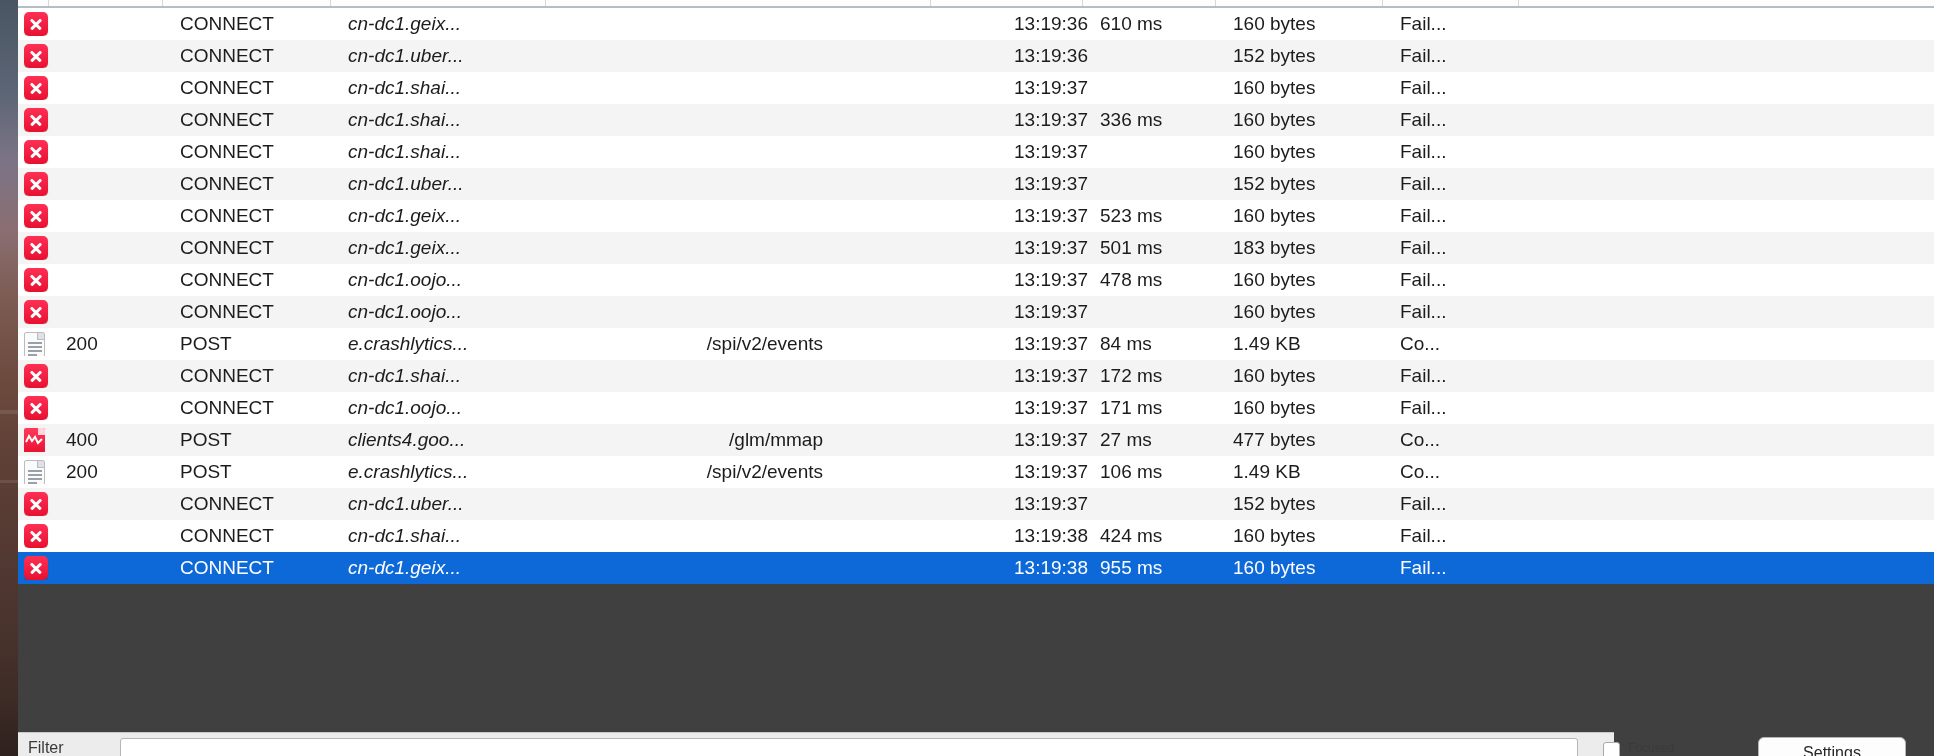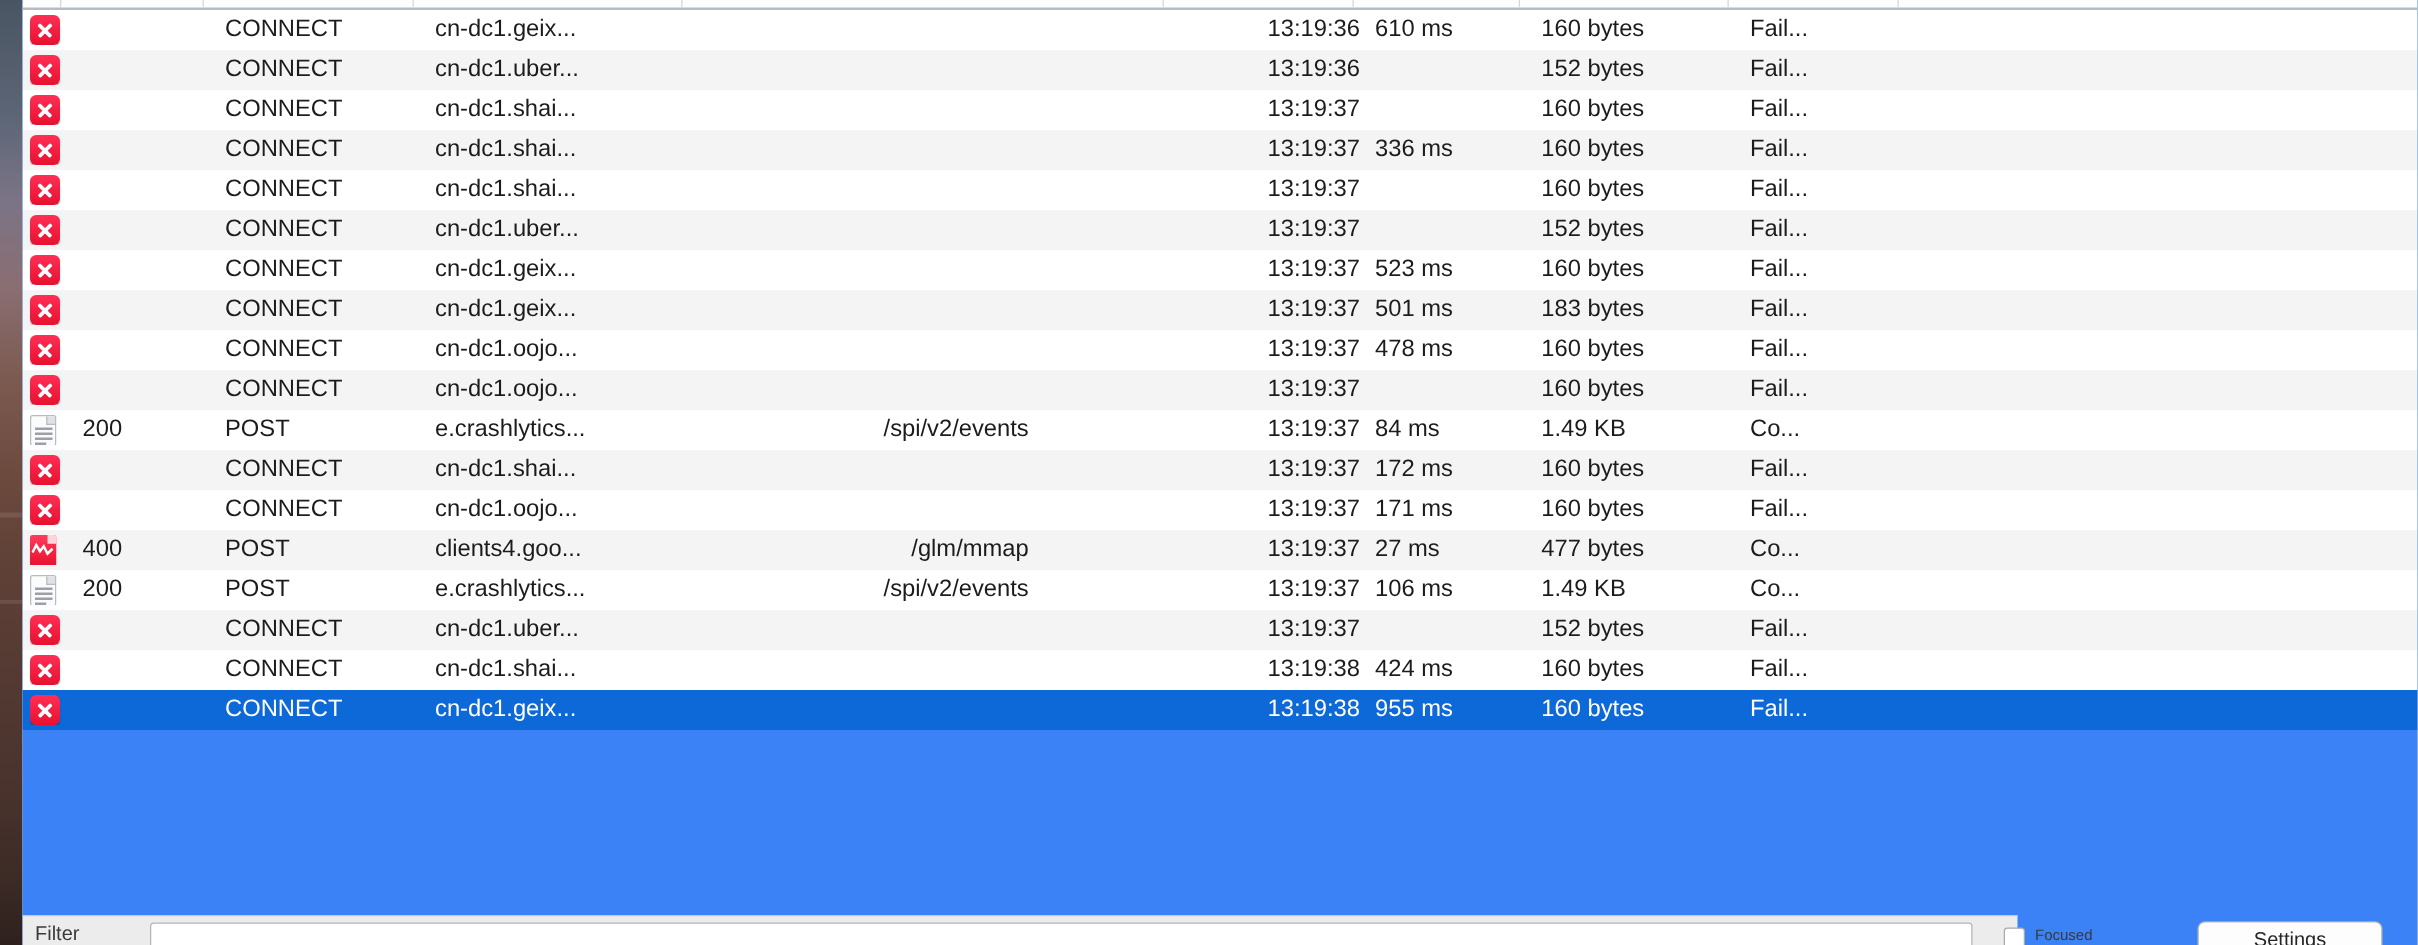--- a/index.html
+++ b/index.html
@@ -28,21 +28,21 @@
   #desktop-strip .wp-streak {
     position: absolute; left: 0; width: 18px;
     background: rgba(255,255,255,0.10);
   }
 
   
   #window {
     position: absolute;
     left: 18px; top: 0;
     width: 1916px; height: 756px;
-    background: #3b82f6;
+    background: #404040;
     overflow: hidden;
   }
 
   
   #table-header {
     position: relative;
     height: 8px;
     background: #fdfdfd;
     border-bottom: 2px solid #b6bcc4;
   }
@@ -68,21 +68,21 @@
   }
   .row.odd  { background: #ffffff; }
   .row.even { background: #f4f4f4; }
   .row.selected { background: #0d68d8; color: #ffffff; }
 
   
   .cell { position: absolute; overflow: hidden; }
   .c-icon   { left: 6px;    width: 30px;  top: 4px; height: 24px; }
   .c-code   { left: 48px;   width: 70px;  text-align: left; }
   .c-method { left: 162px;  width: 140px; text-align: left; }
-  .c-host   { left: 330px;  width: 140px; text-align: left; }
+  .c-host   { left: 330px;  width: 140px; text-align: left; font-style: italic; }
   .c-path   { left: 545px;  width: 260px; text-align: right; }
   .c-time   { left: 930px;  width: 140px; text-align: right; }
   .c-dur    { left: 1082px; width: 120px; text-align: left; }
   .c-size   { left: 1215px; width: 145px; text-align: left; }
   .c-status { left: 1382px; width: 120px; text-align: left; }
 
   
   .icon-error {
     width: 24px; height: 24px;
     border-radius: 5px;

